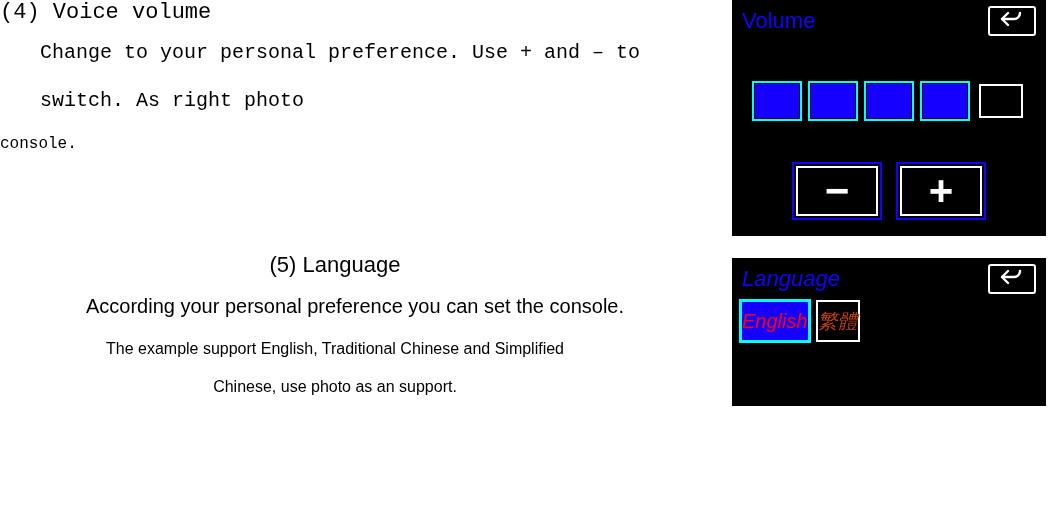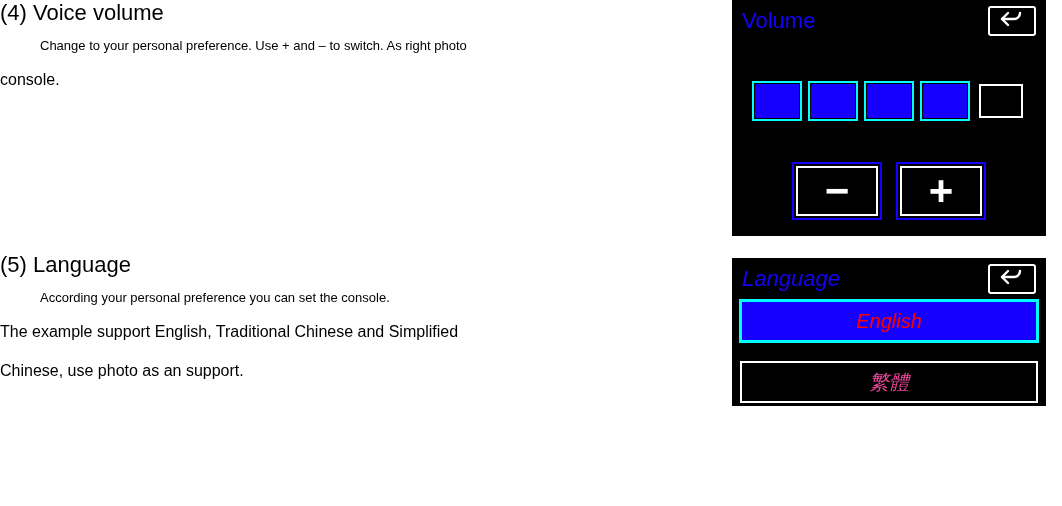--- a/index.html
+++ b/index.html
@@ -13,36 +13,36 @@
     position: relative;
     box-sizing: border-box;
   }
   .section-heading {
     font-size: 22px;
     font-weight: normal;
     margin: 0;
     padding: 0;
   }
   .body-text {
-    font-size: 13px;
+    font-size: 20px;
     line-height: 2.4;
     margin: 4px 0 0 40px;
   }
   .body-text-nopad {
     font-size: 16px;
     line-height: 2.4;
     margin: 0;
   }
 
   
-  .sec4 { position: absolute; left: 0; top: 0; width: 720px; }
+  .sec4 { position: absolute; left: 0; top: 0; width: 720px; font-family: Liberation Mono, monospace; }
   .sec4 .section-heading { margin-left: 0; }
 
   
-  .sec5 { position: absolute; left: 0; top: 252px; width: 670px; }
+  .sec5 { position: absolute; left: 0; top: 252px; width: 670px; text-align: center; }
   .sec5 .section-heading { margin-left: 0; }
 
   
   .device {
     position: absolute;
     width: 314px;
     background: #000;
     box-sizing: border-box;
   }
   .device .titlebar {
@@ -106,32 +106,32 @@
     justify-content: center;
     color: #fff;
     font-size: 42px;
     font-weight: bold;
     line-height: 1;
   }
   
   #device-language { top: 258px; right: 16px; height: 148px; font-style: italic; }
   .lang-list {
     display: flex;
-    flex-direction: column;
-    gap: 19px;
+    flex-direction: row;
+    gap: 6px;
     padding: 0 8px 8px 8px;
   }
   .lang-item {
     height: 42px;
     border: 2px solid #fff;
     display: flex;
     align-items: center;
     justify-content: center;
     font-size: 20px;
-    color: #ec4899;
+    color: #c2410c;
     box-sizing: border-box;
   }
   .lang-item.selected {
     background: #1500ff;
     border: 2px solid #00ffff;
     outline: 1px solid #00ffff;
     color: #ff0000;
   }
 </style>
 </head>

